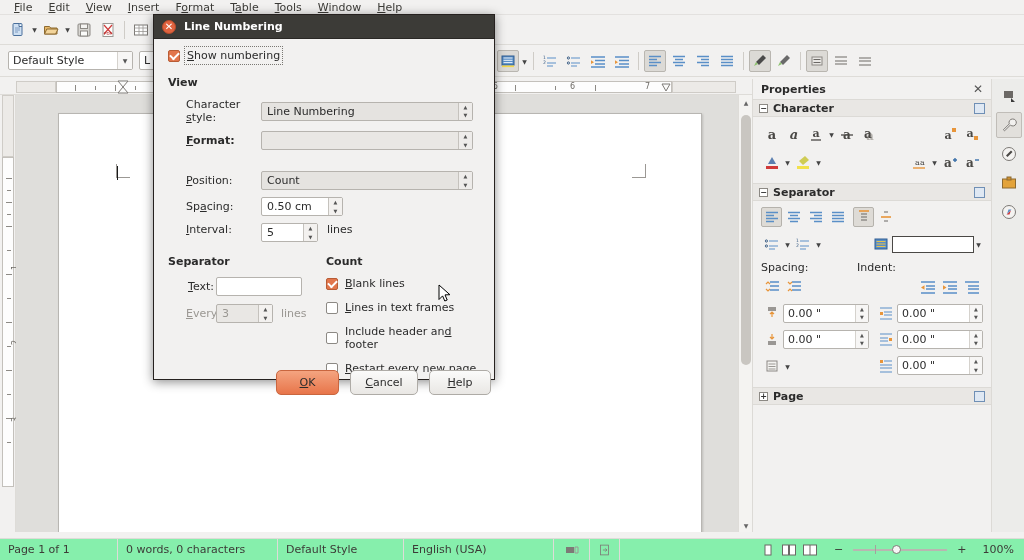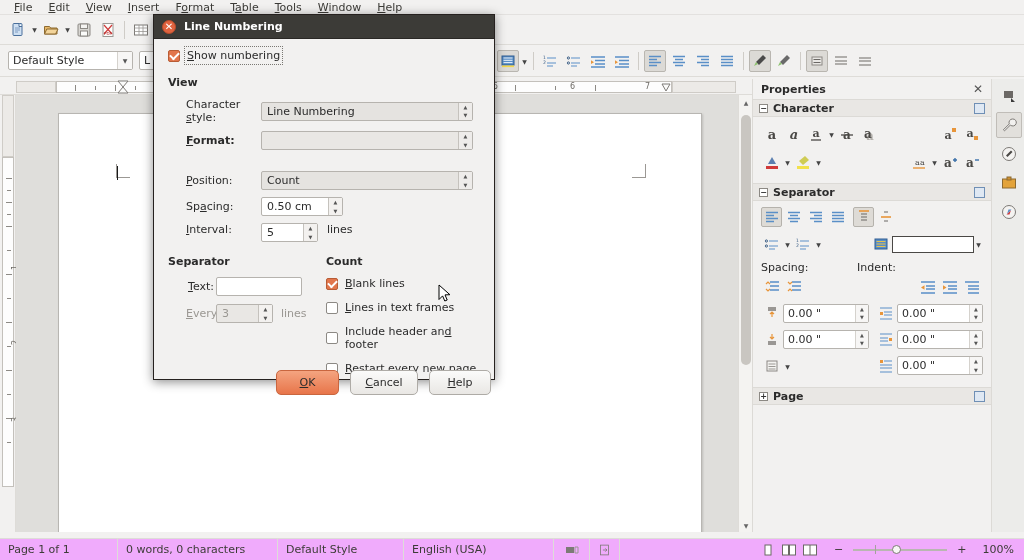--- a/index.html
+++ b/index.html
@@ -172,21 +172,21 @@
   }
   .spin .sbtns {
     margin-left:auto; width:13px; height:100%;
     display:flex; flex-direction:column; border-left:1px solid #d5d2cd; background:#f7f6f5;
   }
   .spin .sbtns div { flex:1; display:flex;align-items:center;justify-content:center;font-size:5px;color:#555;}
 
   
   .statusbar {
     position:absolute; top:538px; left:0; width:1024px; height:22px;
-    background:#f0abfc; border-top:1px solid #dedcd8;
+    background:#86efac; border-top:1px solid #dedcd8;
     display:flex; align-items:center; font-size:11px; color:#3c3b37;
   }
   .sbox { height:22px; display:flex; align-items:center; padding:0 8px; border-right:1px solid #dedcd8; }
   .zoom-slider { position:relative; width:110px; height:14px; display:flex;align-items:center; }
   .zoom-line { position:absolute; left:8px; right:8px; height:2px; background:#b9b6b1; }
   .zoom-knob { position:absolute; left:47px; width:9px;height:9px;border-radius:50%;
                background:#f7f6f5;border:1px solid #7d7a75; }
   .zoom-mid { position:absolute; left:30px; width:1px;height:9px;background:#a4a19c;}
 
   

